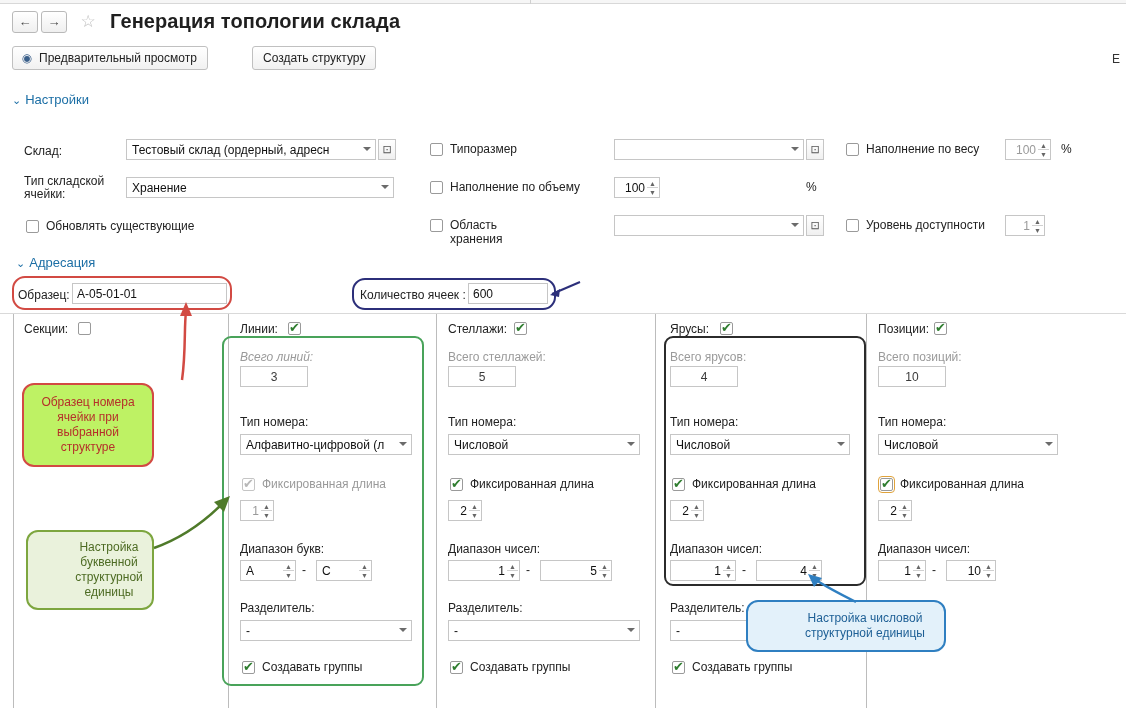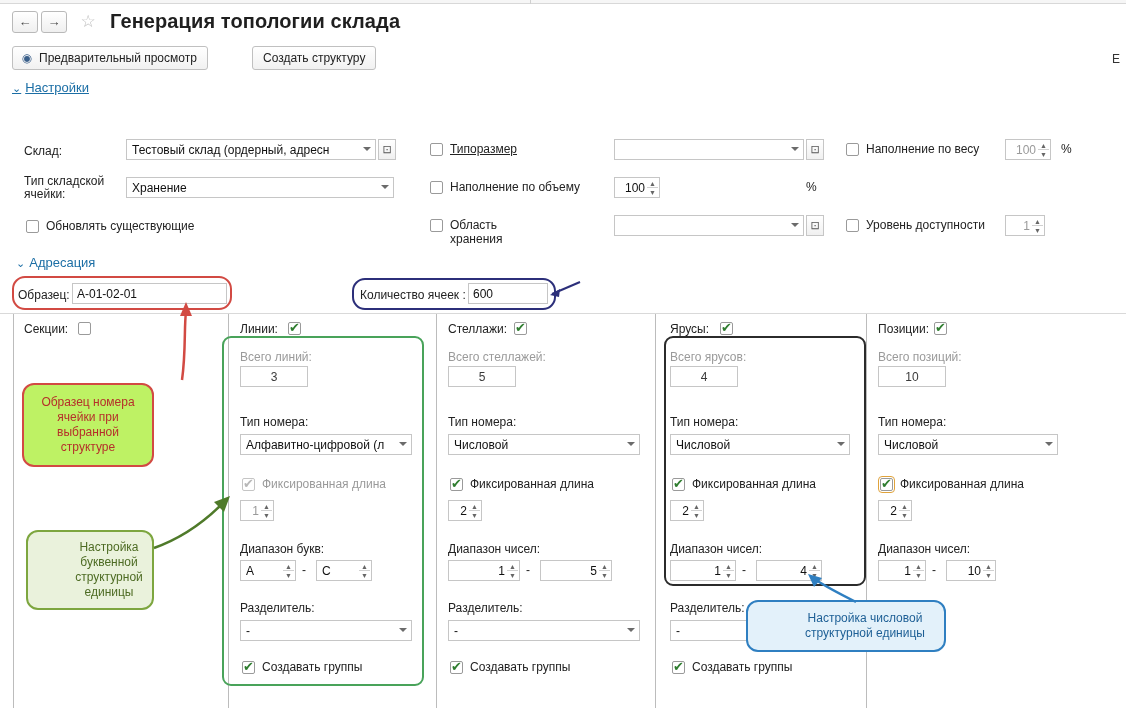--- a/index.html
+++ b/index.html
@@ -60,21 +60,21 @@
     color: #3a5f8a; font-size: 12px; line-height: 14px; text-align: center;
   }
   .edge-letter {
     position: absolute; right: 6px; top: 10px; font-size: 12px; color: #333;
   }
   
   .sect {
     position: absolute; font-size: 13px; color: #1b6ea5;
   }
   .sect .chev { color: #1b6ea5; margin-right: 4px; font-size: 11px; }
-  #sect-settings { left: 12px; top: 80px; text-decoration: underline; }
+  #sect-settings { left: 12px; top: 92px; }
   #sect-address  { left: 16px; top: 255px; }
   .hr {
     position: absolute; height: 1px; background: #d9d9d9;
   }
   
   .lbl { position: absolute; font-size: 12px; color: #222; }
   .lbl.dim { color: #9a9a9a; }
   .field {
     position: absolute; height: 21px; border: 1px solid #c6c6c6; background: #fff;
     font-size: 12px; color: #111; padding: 2px 4px; line-height: 16px;
@@ -185,21 +185,21 @@
   <div class="lbl" style="left:24px; top:175px; width:100px; line-height:13px;">Тип складской ячейки:</div>
   <div class="drop" style="left:126px; top:177px; width:268px;">
     <span>Хранение</span>
     <span class="arrow"></span>
   </div>
 
   <div class="cb" style="left:26px; top:220px;"></div>
   <div class="lbl" style="left:46px; top:219px;">Обновлять существующие</div>
 
   <div class="cb" style="left:430px; top:143px;"></div>
-  <div class="lbl" style="left:450px; top:142px;text-decoration:underline;">Типоразмер</div>
+  <div class="lbl" style="left:450px; top:142px;">Типоразмер</div>
   <div class="drop" style="left:614px; top:139px; width:190px;">
     <span></span>
     <span class="arrow"></span>
   </div>
   <div class="pickbtn" style="left:806px; top:139px;">⊡</div>
 
   <div class="cb" style="left:430px; top:181px;"></div>
   <div class="lbl" style="left:450px; top:180px;">Наполнение по объему</div>
   <div class="spin" style="left:614px; top:177px; width:46px;">
     <span>100</span>
@@ -234,39 +234,39 @@
     <span class="up">▲</span>
     <span class="sep"></span>
     <span class="dn">▼</span>
   </div>
 
   <div class="sect" id="sect-address">
     <span class="chev">⌄</span><span>Адресация</span>
   </div>
 
   <div class="lbl" style="left:18px; top:288px;">Образец:</div>
-  <div class="field" style="left:72px; top:283px; width:155px;">A-01-02-01</div>
+  <div class="field" style="left:72px; top:283px; width:155px;">A-05-01-01</div>
 
   <div class="lbl" style="left:360px; top:288px;">Количество ячеек :</div>
   <div class="field" style="left:468px; top:283px; width:80px;">600</div>
 
   <div class="hr" style="left:0px; top:313px; width:1126px;"></div>
   <div class="vline" style="left:13px;  top:314px; height:394px;"></div>
   <div class="vline" style="left:228px; top:314px; height:394px;"></div>
   <div class="vline" style="left:436px; top:314px; height:394px;"></div>
   <div class="vline" style="left:655px; top:314px; height:394px;"></div>
   <div class="vline" style="left:866px; top:314px; height:394px;"></div>
 
   <div class="lbl" style="left:24px; top:322px;">Секции:</div>
   <div class="cb" style="left:78px; top:322px;"></div>
 
   <div class="colbox" style="left:222px; top:336px; width:202px; height:350px;"></div>
   <div class="lbl" style="left:240px; top:322px;">Линии:</div>
   <div class="cb checked" style="left:288px; top:322px;"></div>
-  <div class="lbl dim" style="left:240px; top:350px;">Всего линий:</div>
+  <div class="lbl dim" style="left:240px; top:350px;font-style:italic;">Всего линий:</div>
   <div class="field ro center" style="left:240px; top:366px; width:68px;">3</div>
   <div class="lbl" style="left:240px; top:415px;">Тип номера:</div>
   <div class="drop" style="left:240px; top:434px; width:172px;">
     <span>Алфавитно-цифровой (л</span>
     <span class="arrow"></span>
   </div>
   <div class="cb dim checked" style="left:242px; top:478px;"></div>
   <div class="lbl dim" style="left:262px; top:477px;">Фиксированная длина</div>
   <div class="spin dimv" style="left:240px; top:500px; width:34px;">
     <span>1</span>

